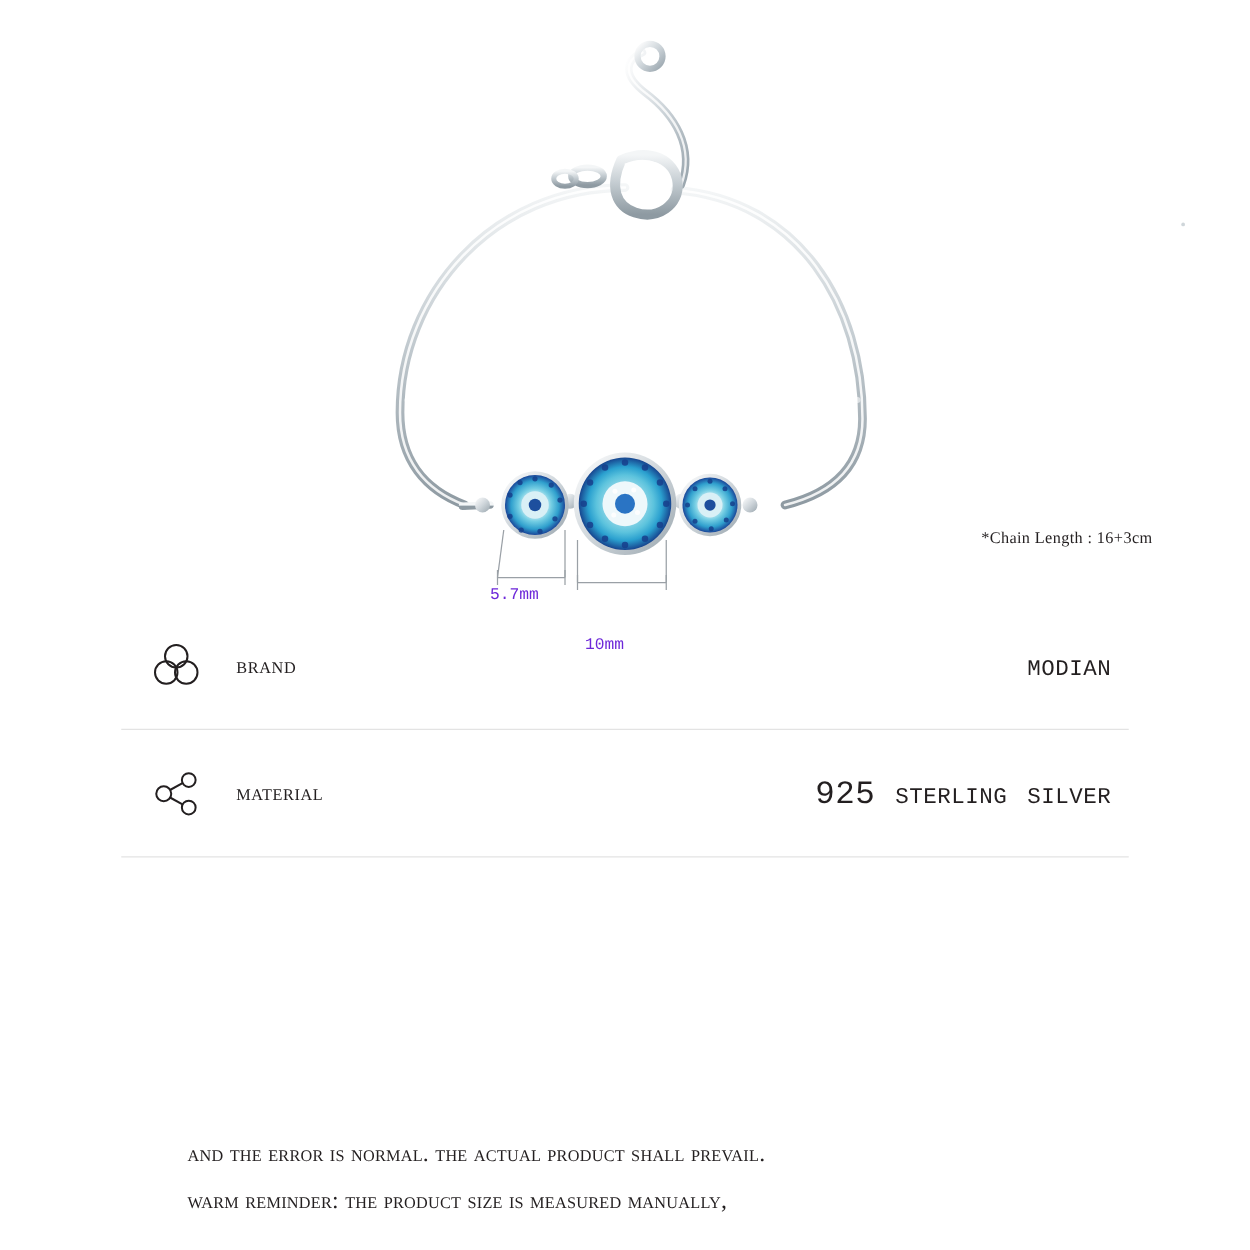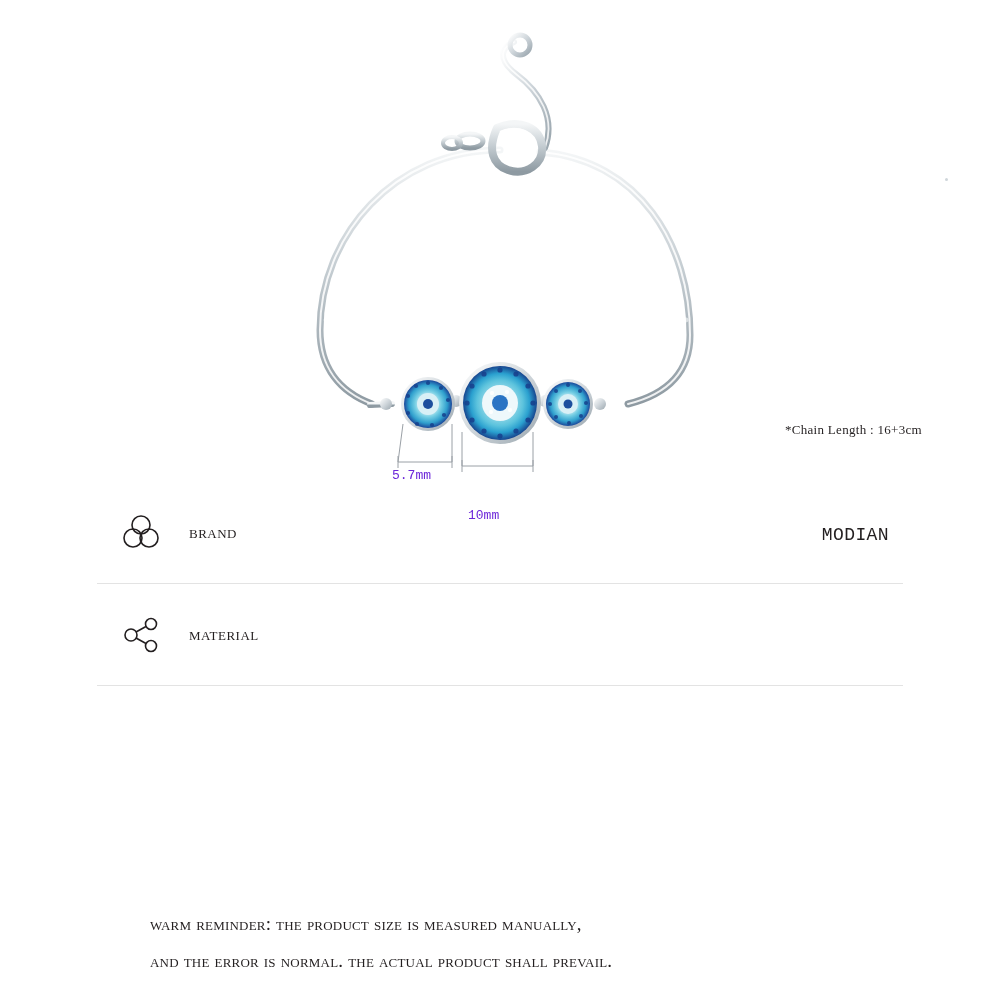--- a/index.html
+++ b/index.html
@@ -304,21 +304,22 @@
     <div class="spec-icon">
       <svg width="46" height="40" viewBox="0 0 46 40" fill="none" stroke="#231f20" stroke-width="1.6">
         <circle cx="32" cy="9" r="5.5"></circle>
         <circle cx="32" cy="31" r="5.5"></circle>
         <circle cx="12" cy="20" r="6"></circle>
         <line x1="17" y1="17" x2="27" y2="11.5"></line>
         <line x1="17" y1="23" x2="27" y2="28.5"></line>
       </svg>
     </div>
     <div class="spec-label">Material</div>
+    <div class="spec-value">925 Sterling Silver</div>
   </div>
 
 
 </div>
 
 <div class="reminder">
+  <div>and the error is normal. the actual product shall prevail.</div>
   <div>Warm reminder: The product size is measured manually,</div>
-  <div>and the error is normal. the actual product shall prevail.</div>
 </div>
 
 </body></html>

